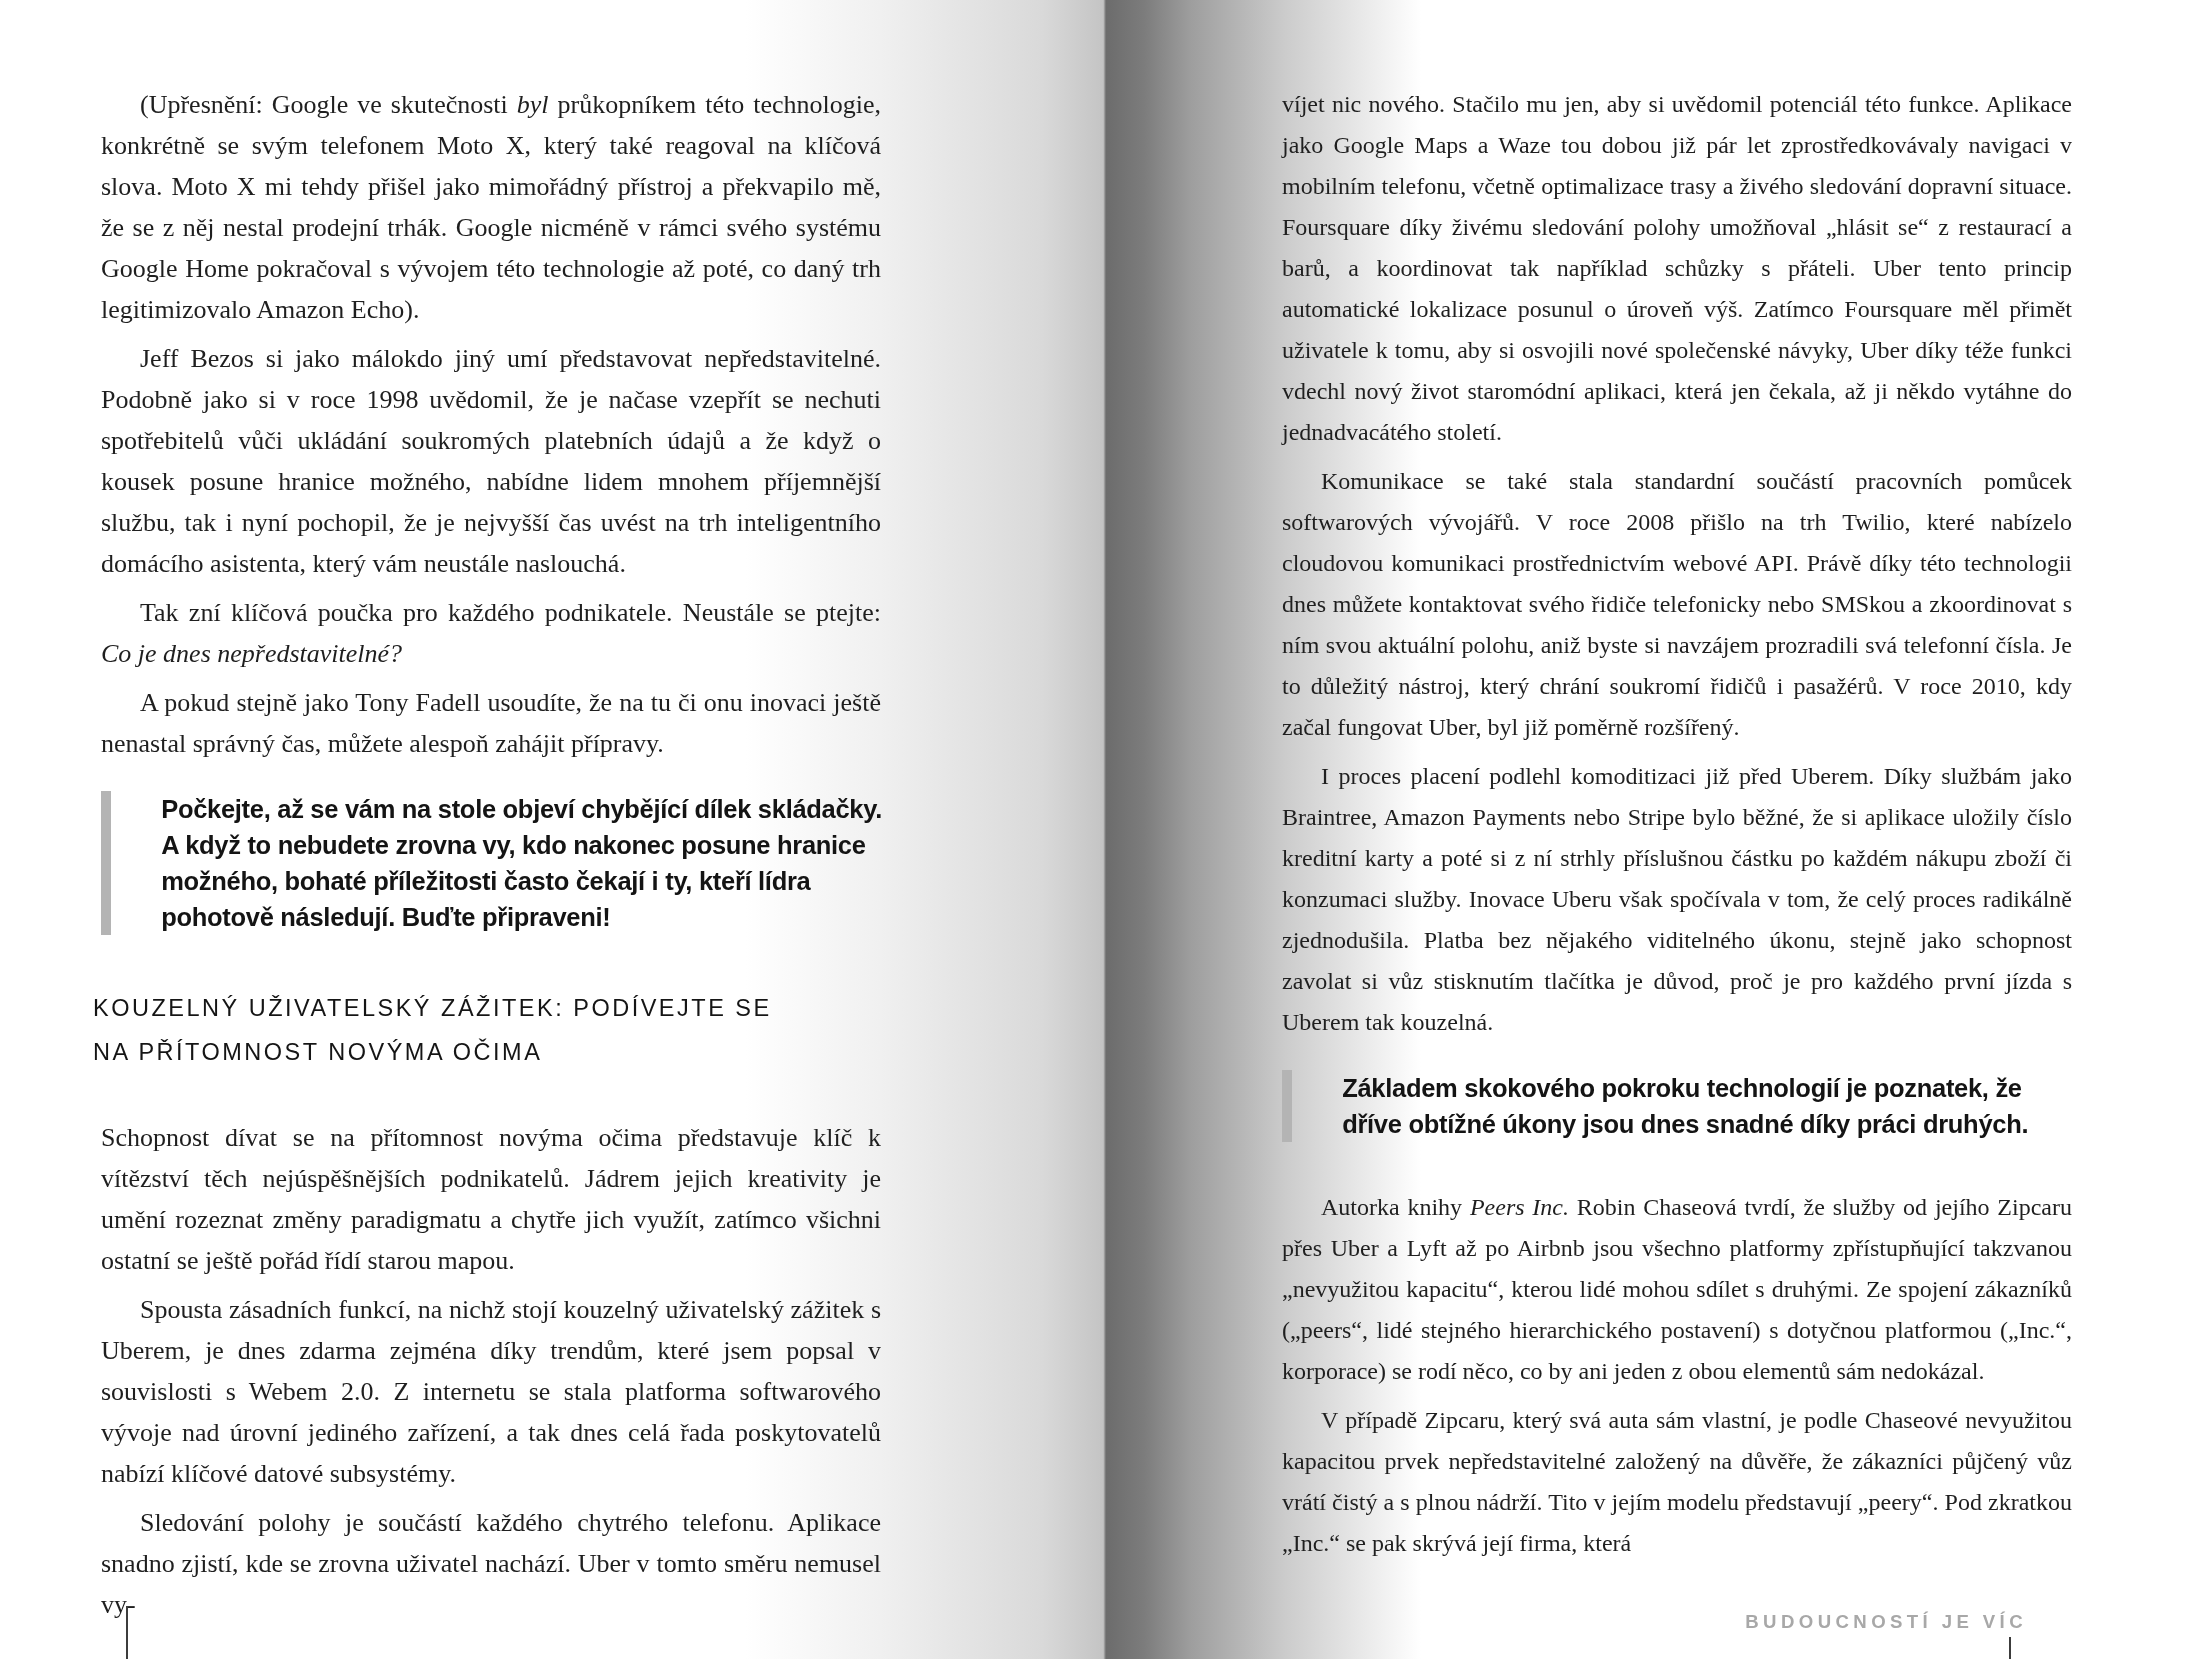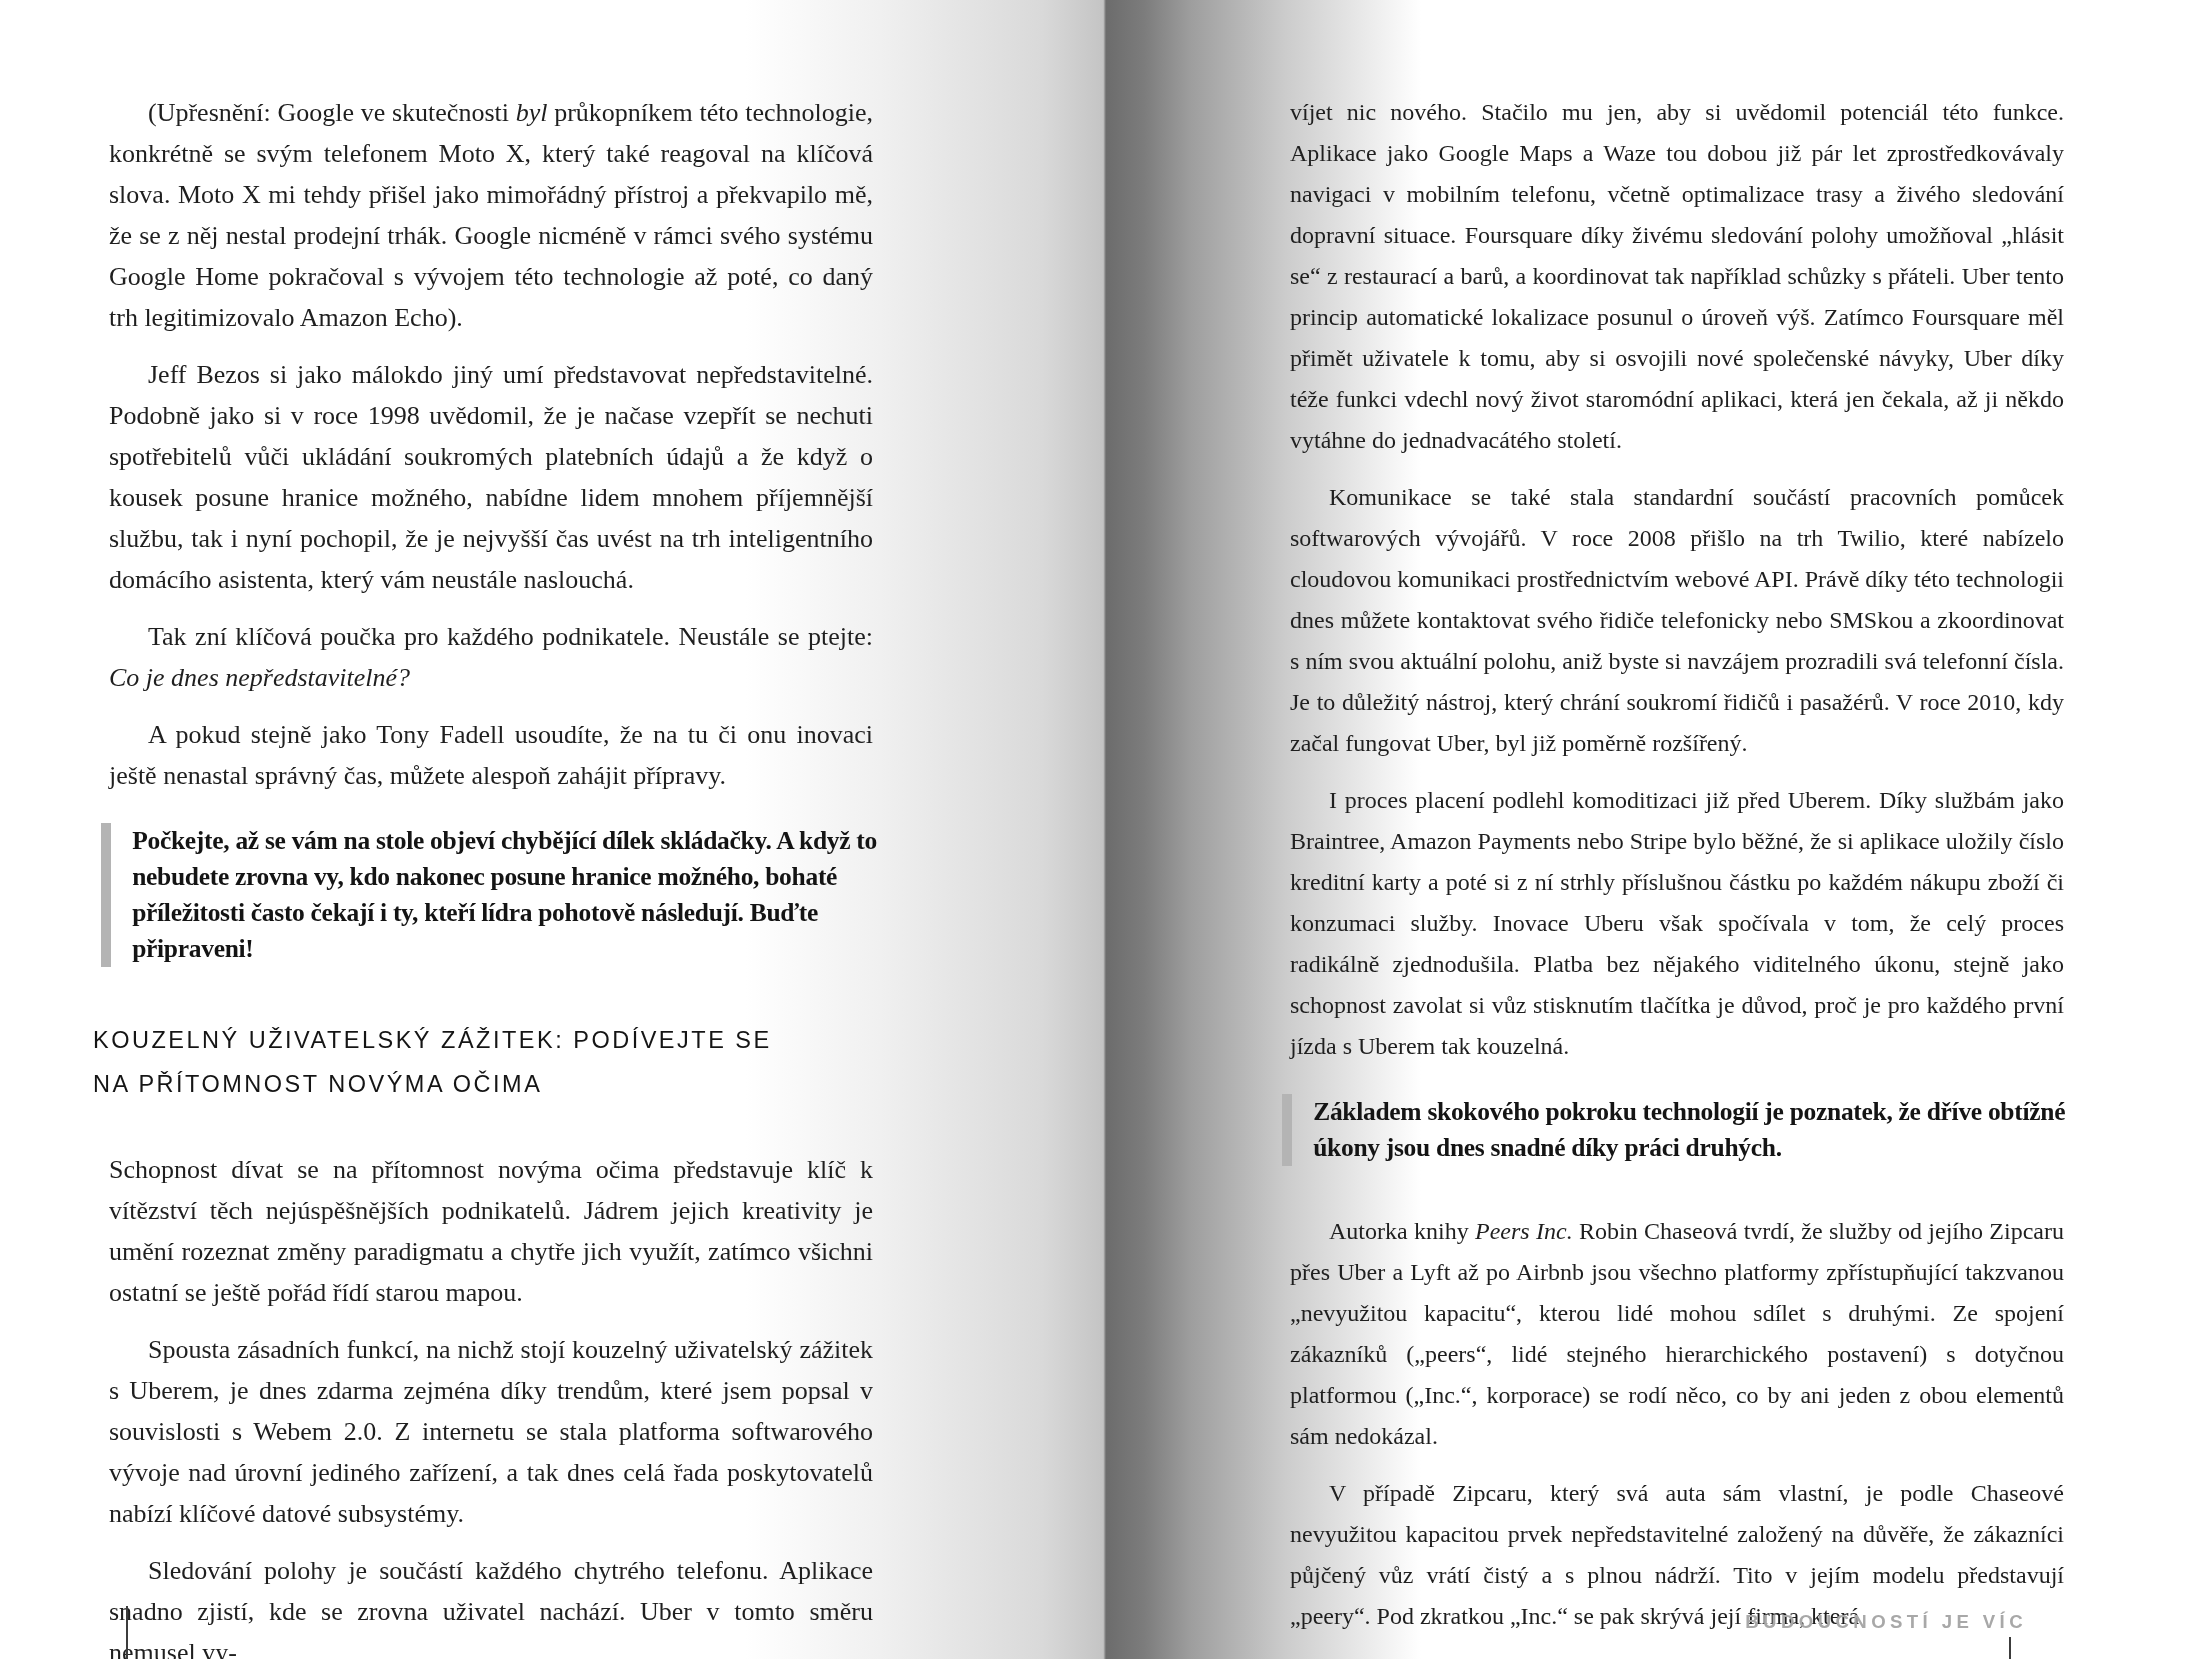--- a/index.html
+++ b/index.html
@@ -30,31 +30,32 @@
       #9e9e9e 66%,
       #cccccc 80%,
       #ffffff 100%);
   }
 
   .page-text { position: absolute; top: 76px; z-index: 2; }
   .page-text--left  { left: 93px;  width: 796px; font-size: 26px; line-height: 41px; }
   .page-text--right { left: 1274px; width: 806px; font-size: 24px; line-height: 41px; }
 
   .body-paragraph {
-    margin: 16px;
+    margin: 8px;
     text-align: justify;
     text-indent: 39px;
     hyphens: none;
   }
   .body-paragraph.no-indent { text-indent: 0; }
 
   .pull-quote {
     display: flex;
     margin: 27.4px 0 45px 7.8px;
-    font-family: Liberation Serif, serif;
+    font-family: Liberation Sans, sans-serif;
+    gap: 29px;
   }
   .quote-bar {
     flex: none;
     width: 9.8px;
     background: #b4b4b4;
     margin-right: 21.6px;
   }
   .quote-text {
     font-size: 25.5px;
     line-height: 36px;

